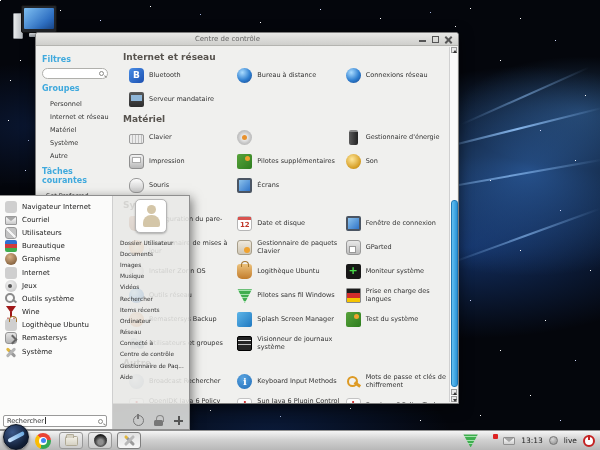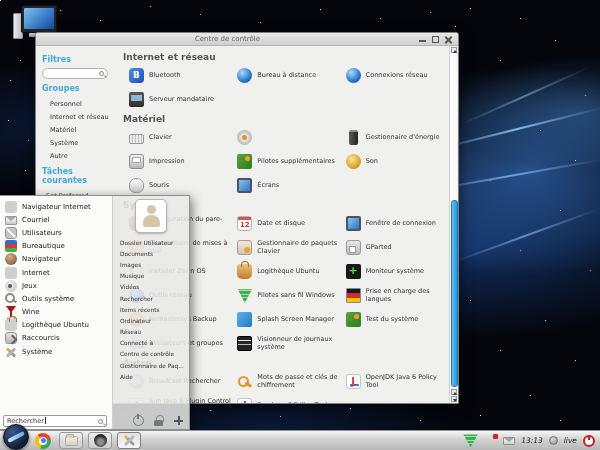--- a/index.html
+++ b/index.html
@@ -184,21 +184,21 @@
   [data-name="chrome-icon"]::after{content:"";position:absolute;left:5.5px;top:5.5px;width:5px;height:5px;border-radius:50%;background:#4285f4;}
   .tb-btn{width:24px;height:17px;border:1px solid #999;border-radius:3px;margin-right:5px;background:linear-gradient(#efefef,#cccccc);display:flex;align-items:center;justify-content:center;position:relative;}
   .tb-btn.active{background:linear-gradient(#e2e2e2,#f6f6f6);border-color:#7f7f7f;}
   [data-name="file-manager-icon"]{width:13px;height:10px;background:linear-gradient(#f2efe6,#d6d2c4);border:1px solid #b0aa96;border-radius:1.5px;position:relative;}
   [data-name="file-manager-icon"]::before{content:"";position:absolute;left:0;top:-2.5px;width:6px;height:2.5px;background:#d6d2c4;border:1px solid #b0aa96;border-bottom:none;border-radius:1.5px 1.5px 0 0;}
   [data-name="media-player-icon"]{width:13px;height:13px;border-radius:50%;background:radial-gradient(circle at 50% 55%,#8f8f8f 28%,#3c3c3c 62%);border-top:2px solid #1f1f1f;position:relative;}
   .tbic-settings{width:13px;height:13px;position:relative;}
   .tbic-settings::before{content:"";position:absolute;left:0;top:5px;width:13px;height:3px;background:linear-gradient(90deg,#e0b63f 28%,#9a9a9a 28%);border-radius:2px;transform:rotate(45deg);}
   .tbic-settings::after{content:"";position:absolute;left:0;top:5px;width:13px;height:3px;background:#b9b9b9;border-radius:2px;transform:rotate(-45deg);}
 
-  .tb-right{margin-left:auto;display:flex;align-items:center;gap:6px;padding-right:5px;height:100%;font-style:italic;}
+  .tb-right{margin-left:auto;display:flex;align-items:center;gap:6px;padding-right:5px;height:100%;}
   [data-name="wifi-signal-icon"]{width:15px;height:14px;}
   [data-name="volume-muted-icon"]{width:11px;height:11px;background:#8a8a8a;clip-path:polygon(0 32%,35% 32%,75% 5%,75% 95%,35% 68%,0 68%);position:relative;}
   .vol-wrap{position:relative;width:13px;height:12px;}
   .vol-wrap .mutebadge{position:absolute;right:-1px;top:-1px;width:5px;height:5px;background:#d22;border-radius:1px;}
   [data-name="mail-envelope-icon"]{width:12px;height:8px;background:linear-gradient(#fdfdfd,#cfcfcf);border:1px solid #909090;border-radius:1px;position:relative;}
   [data-name="mail-envelope-icon"]::after{content:"";position:absolute;left:0;top:0;border-left:5px solid transparent;border-right:5px solid transparent;border-top:4px solid #a5a5a5;}
   .tb-time{font-size:7.5px;color:#222;}
   [data-name="session-indicator-icon"]{width:9px;height:9px;border-radius:50%;background:radial-gradient(circle at 38% 32%,#d5d5d5,#8c8c8c);border:1px solid #777;}
   .tb-live{font-size:7.5px;color:#222;}
   [data-name="shutdown-icon"]{width:12px;height:12px;border:2px solid #c42222;border-radius:50%;background:#fff;position:relative;}
@@ -412,20 +412,24 @@
             </div>
           </div>
         <div class="sec-h" data-name="section-header">Autre</div>
         <div class="grid">
 
             <div class="citem" data-name="control-center-item">
               <span class="cic" data-name="broadcast-icon"></span>
               <span class="clabel" data-name="item-label">Broadcast Rechercher</span>
             </div>
 
+            <div class="citem" data-name="control-center-item">
+              <span class="cic" data-name="keyboard-input-icon"></span>
+              <span class="clabel" data-name="item-label">Keyboard Input Methods</span>
+            </div>
 
             <div class="citem" data-name="control-center-item">
               <span class="cic" data-name="passwords-keys-icon"></span>
               <span class="clabel" data-name="item-label">Mots de passe et clés de chiffrement</span>
             </div>
 
             <div class="citem" data-name="control-center-item">
               <span class="cic" data-name="java-icon"></span>
               <span class="clabel" data-name="item-label">OpenJDK Java 6 Policy Tool</span>
             </div>
@@ -469,21 +473,21 @@
             <span class="app-label" data-name="menu-app-label">Utilisateurs</span>
           </div>
 
           <div class="app-row" data-name="menu-app-item">
             <span class="mic" data-name="office-icon"></span>
             <span class="app-label" data-name="menu-app-label">Bureautique</span>
           </div>
 
           <div class="app-row" data-name="menu-app-item">
             <span class="mic" data-name="graphics-icon"></span>
-            <span class="app-label" data-name="menu-app-label">Navigateur</span>
+            <span class="app-label" data-name="menu-app-label">Graphisme</span>
           </div>
 
           <div class="app-row" data-name="menu-app-item">
             <span class="mic" data-name="internet-icon"></span>
             <span class="app-label" data-name="menu-app-label">Internet</span>
           </div>
 
           <div class="app-row" data-name="menu-app-item">
             <span class="mic" data-name="games-icon"></span>
             <span class="app-label" data-name="menu-app-label">Jeux</span>
@@ -500,21 +504,21 @@
             <span class="app-label" data-name="menu-app-label">Wine</span>
           </div>
 
           <div class="app-row" data-name="menu-app-item">
             <span class="mic" data-name="software-center-icon"></span>
             <span class="app-label" data-name="menu-app-label">Logithèque Ubuntu</span>
           </div>
 
           <div class="app-row" data-name="menu-app-item">
             <span class="mic" data-name="shortcuts-icon"></span>
-            <span class="app-label" data-name="menu-app-label">Raccourcis</span>
+            <span class="app-label" data-name="menu-app-label">Remastersys</span>
           </div>
 
           <div class="app-row" data-name="menu-app-item">
             <span class="mic" data-name="system-settings-icon"></span>
             <span class="app-label" data-name="menu-app-label">Système</span>
           </div>
         </div>
       <div class="menu-search" data-name="menu-search-input">
         <span data-name="menu-search-value">Rechercher</span><span class="caret" data-name="text-cursor"></span>
         <span class="mag" data-name="search-icon"></span>

